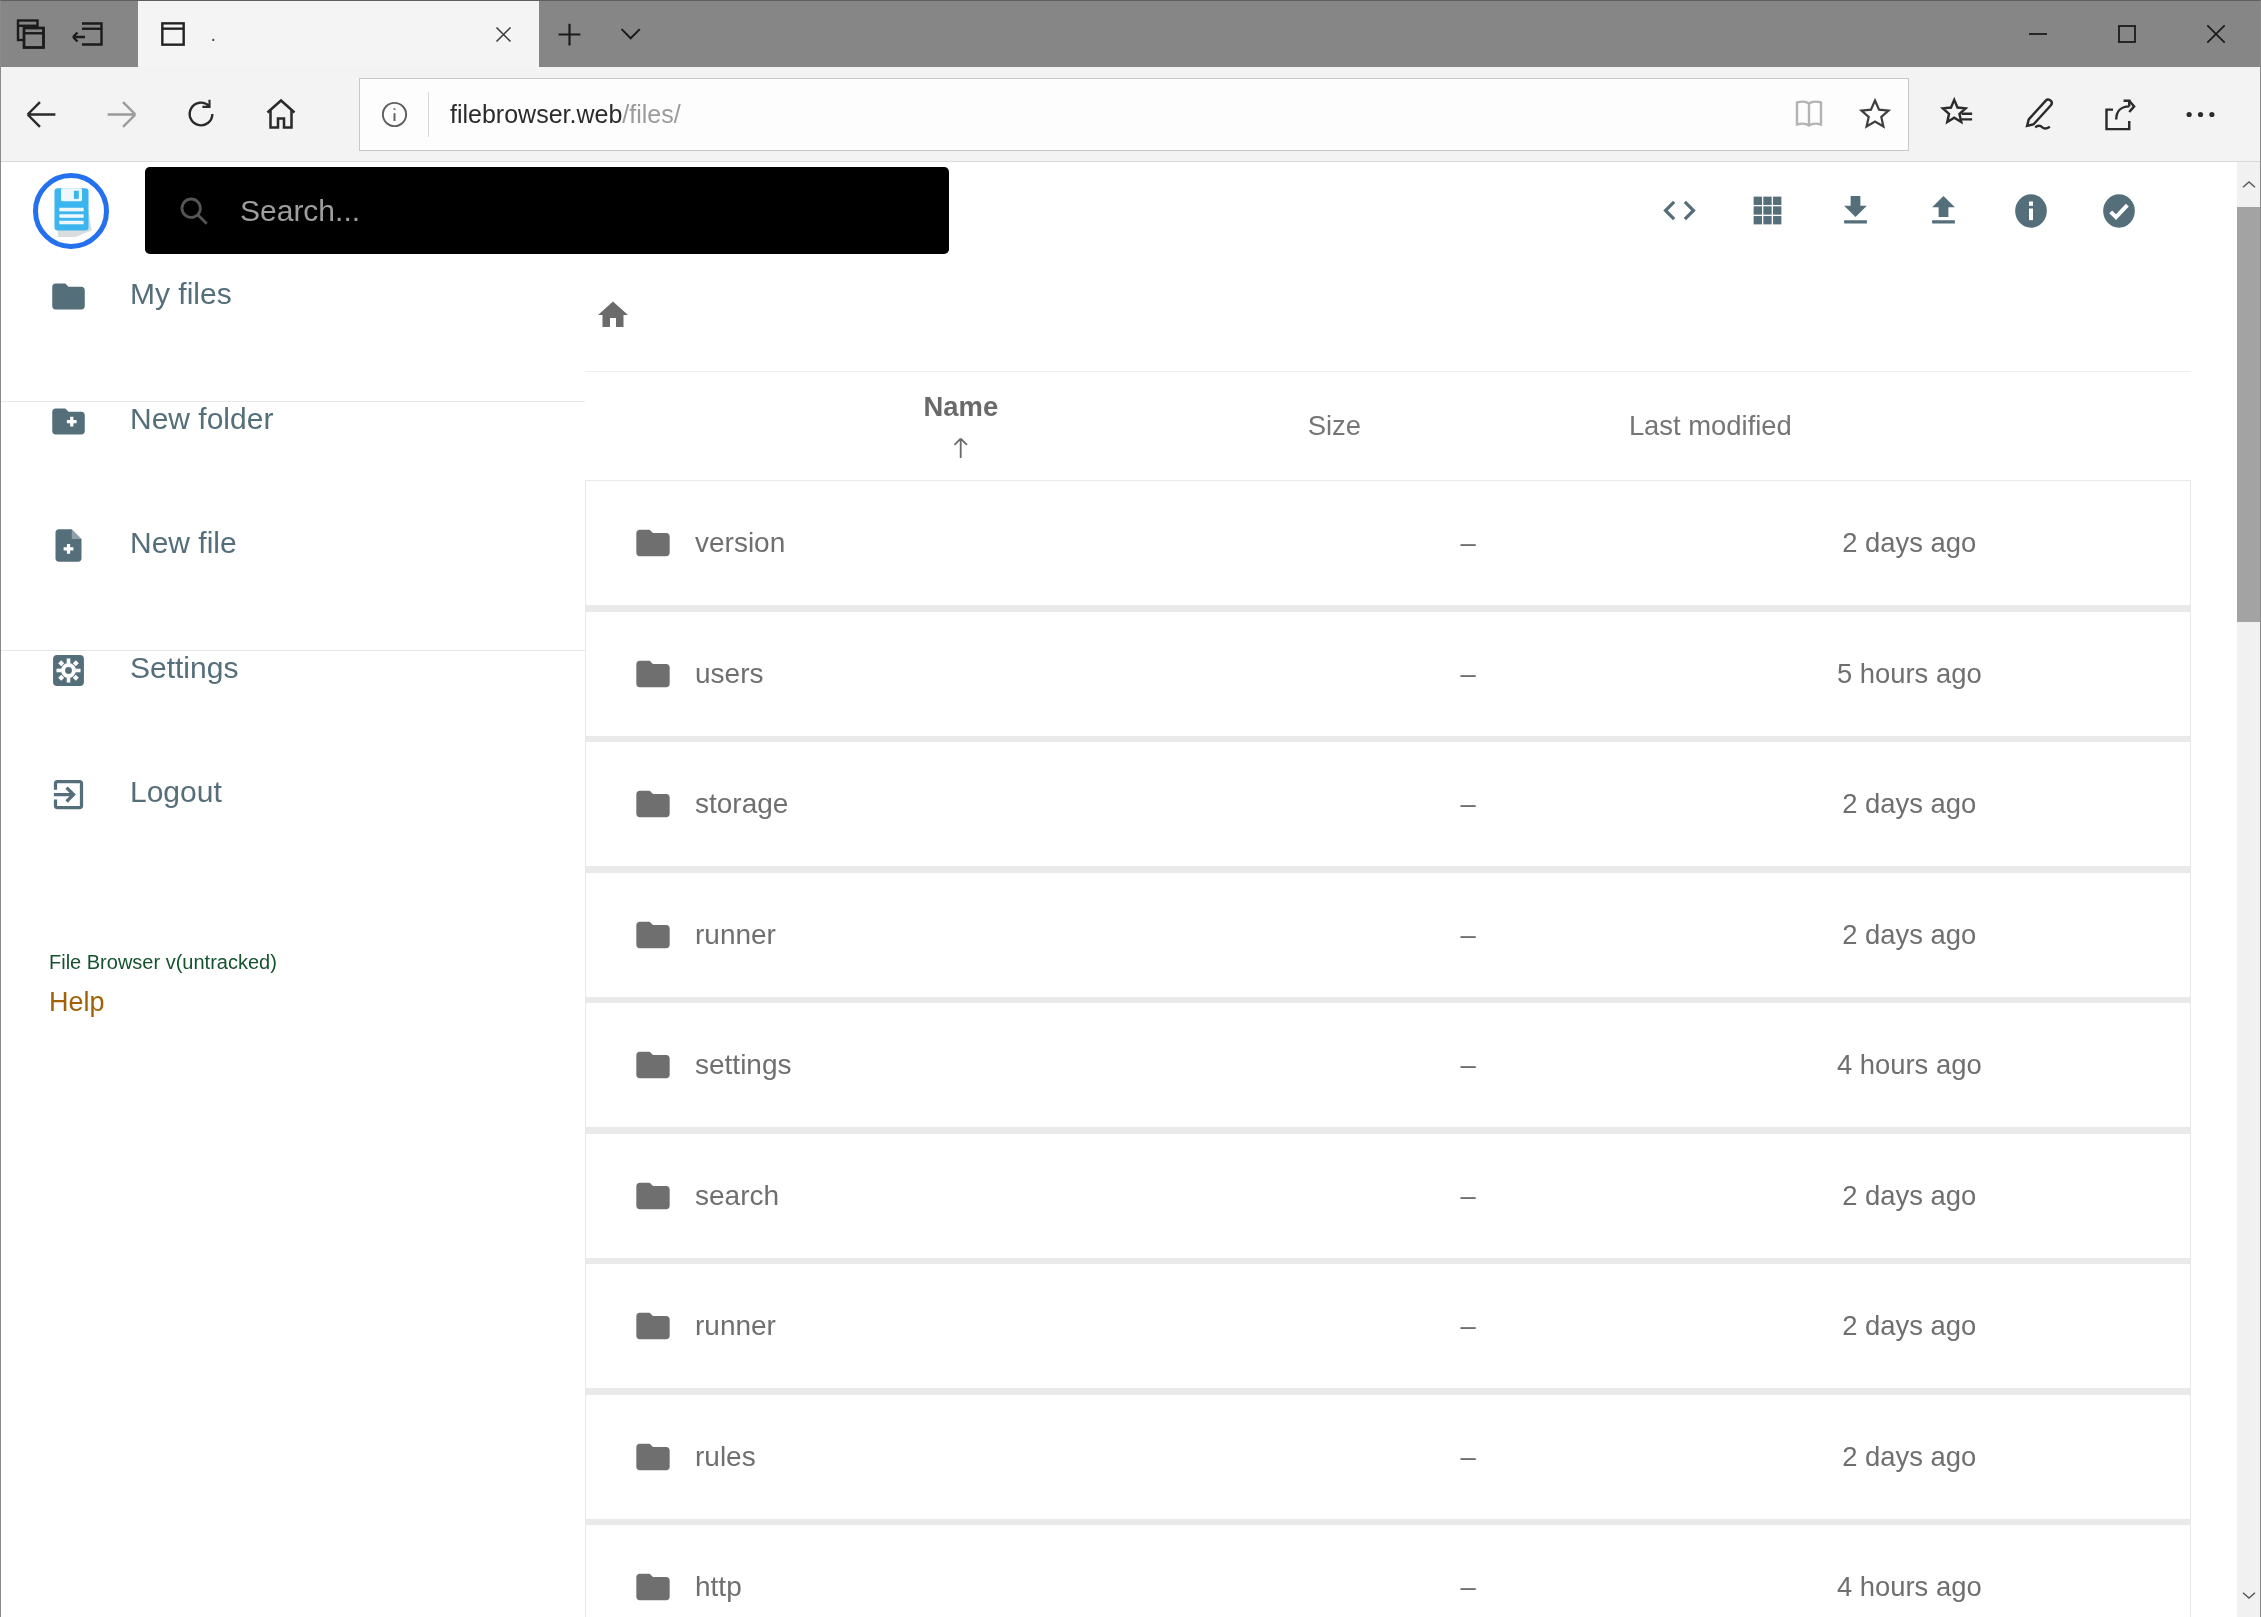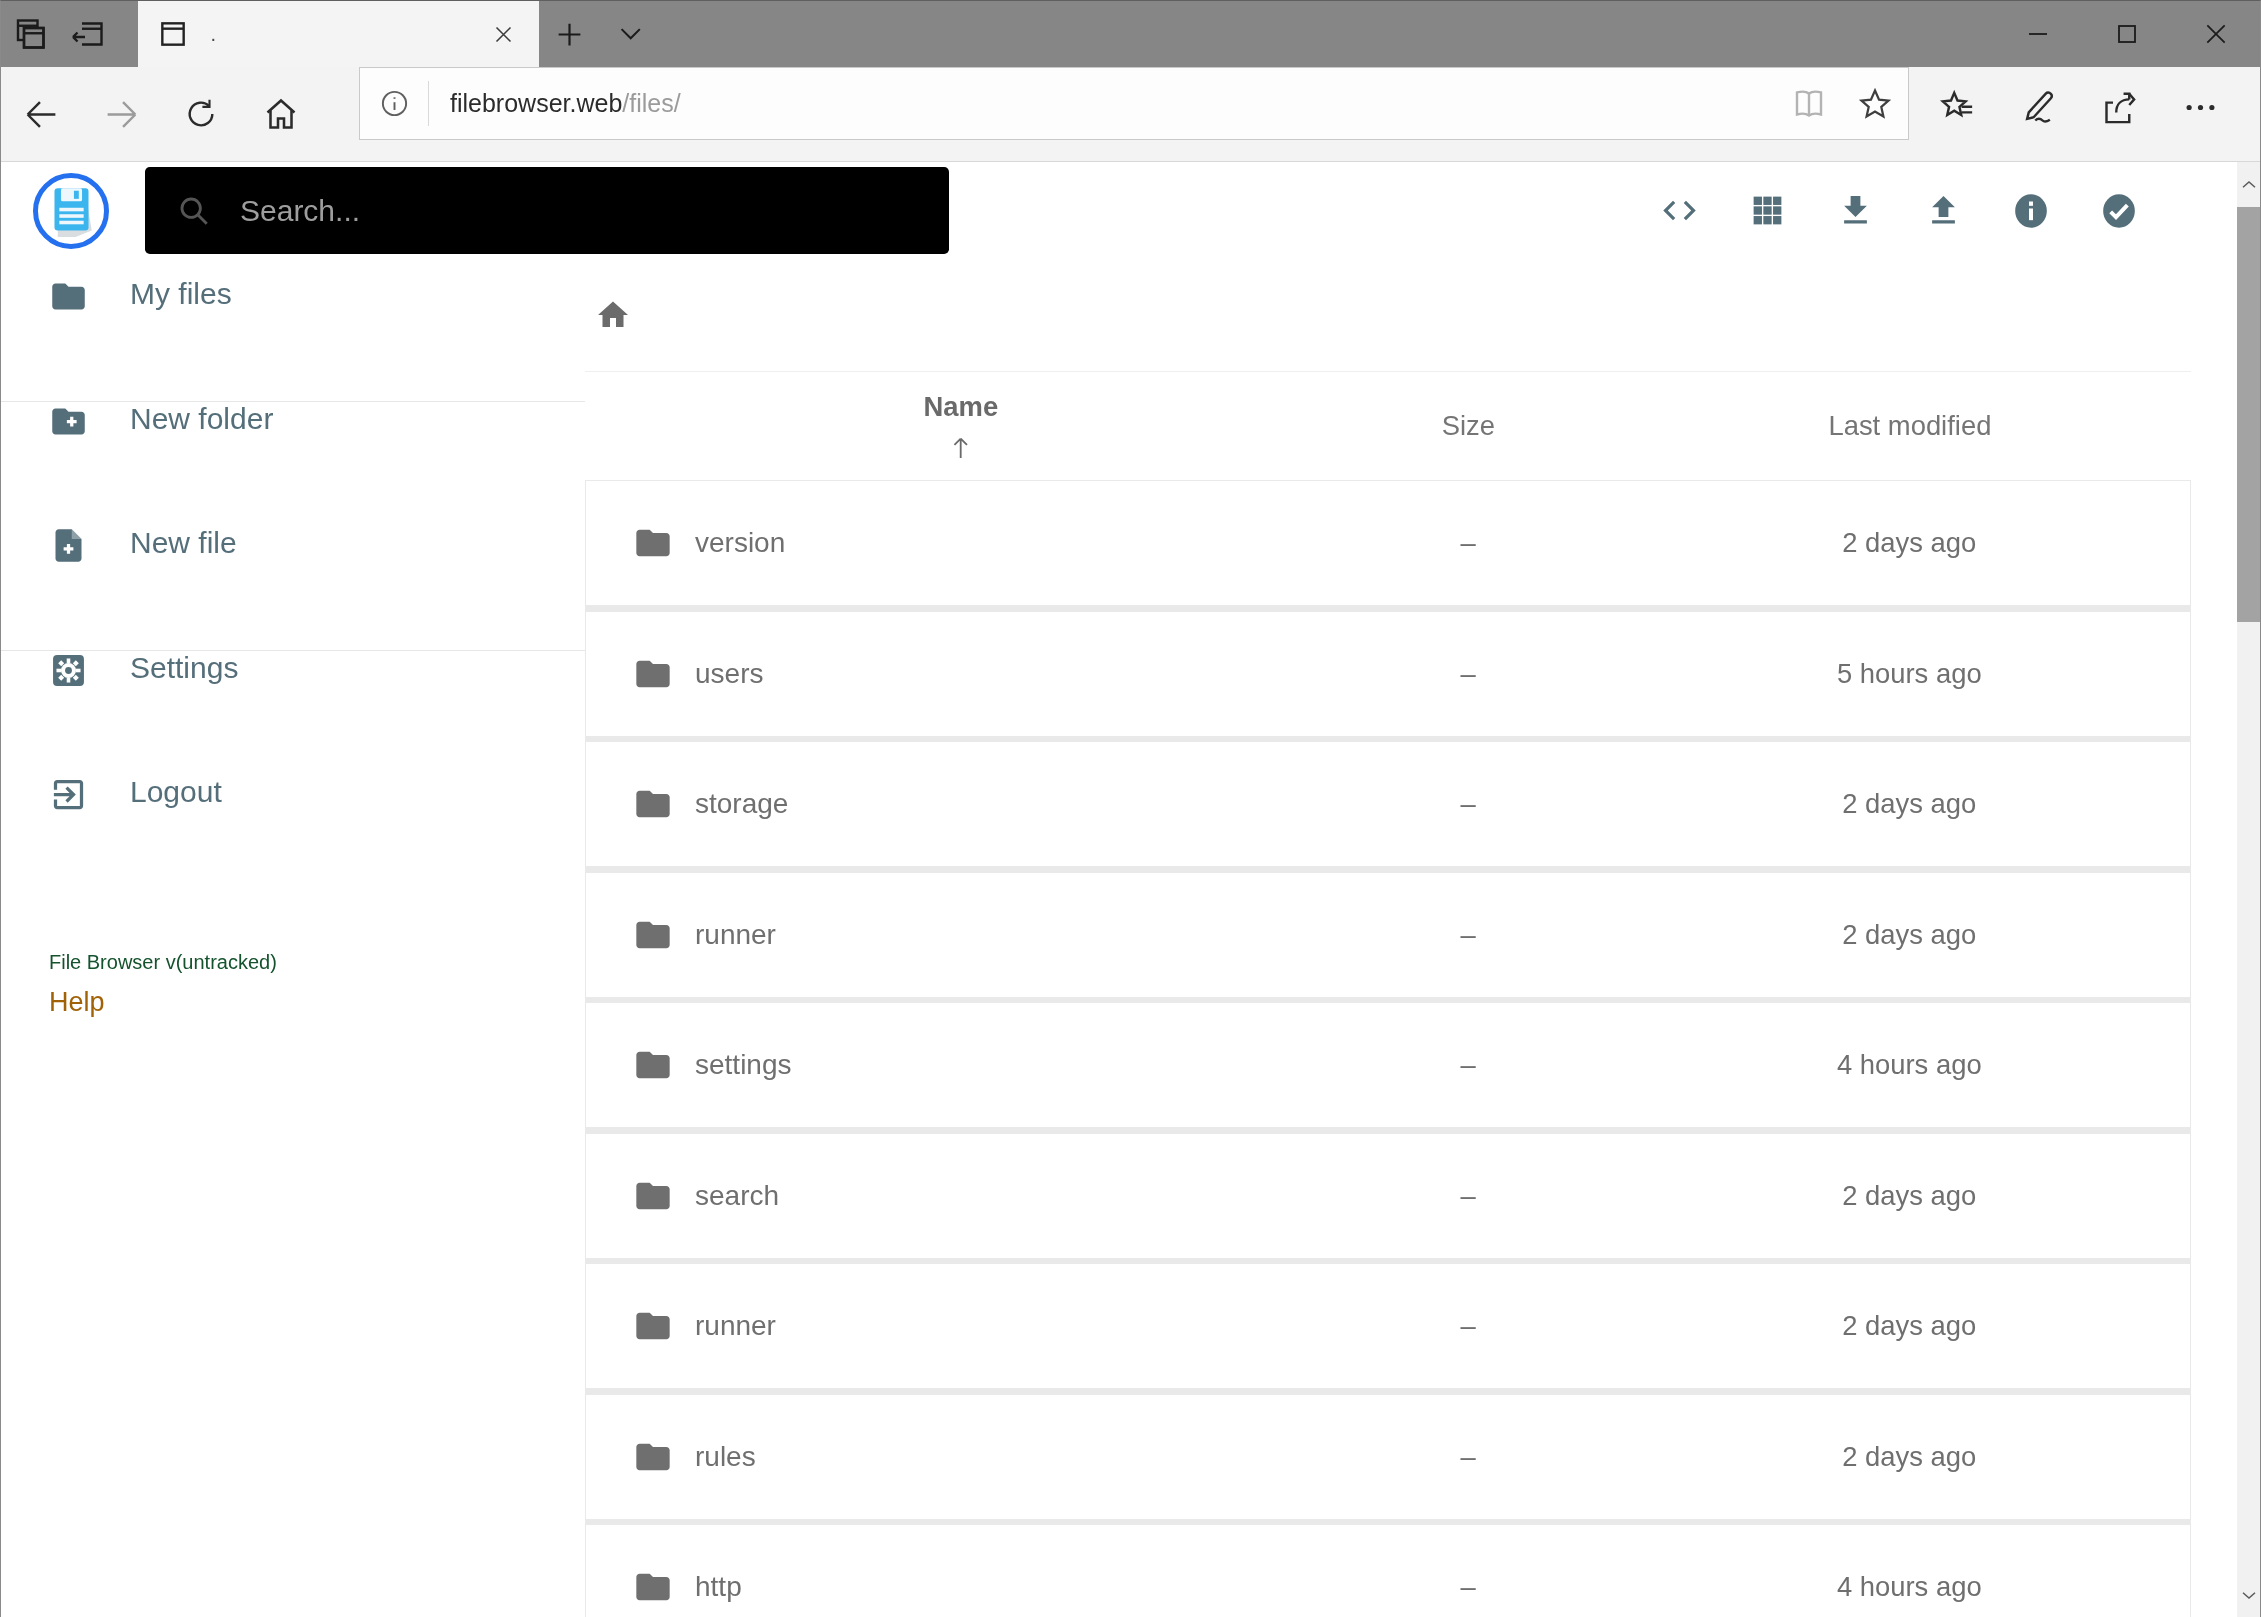--- a/index.html
+++ b/index.html
@@ -13,21 +13,21 @@
   .tabbar-btn { width:58px; display:flex; align-items:center; justify-content:center; color:#1b1b1b; }
   .tab { width:401px; margin-left:21px; background:#f4f4f4; display:flex; align-items:center; padding:0 16px 0 19.4px; }
   .tab-title { font-size:20px; color:#4a4a4a; margin-left:21px; flex:1; }
   .tab-close { color:#3c3c3c; display:flex; align-items:center; justify-content:center; width:39px; height:39px; }
   .newtab-btn,.tablist-btn { width:61px; display:flex; align-items:center; justify-content:center; color:#1b1b1b; }
   .win-controls { position:absolute; right:0; top:0; height:66px; display:flex; }
   .win-btn { width:89px; height:66px; display:flex; align-items:center; justify-content:center; color:#1b1b1b; }
 
   
   .toolbar { position:absolute; left:0; top:66px; width:100%; height:95px; background:#f3f3f3;
-             border-bottom:0.8px solid #d8d8d8; display:flex; align-items:flex-start; }
+             border-bottom:0.8px solid #d8d8d8; display:flex; align-items:center; }
   .nav-btn { width:80px; height:100%; display:flex; align-items:center; justify-content:center; color:#2b2b2b; }
   .nav-btn.disabled { color:#9b9b9b; }
   .urlbox { margin-left:38px; width:1550px; height:73px; background:#fdfdfd; border:0.8px solid #c9c9c9;
             display:flex; align-items:center; }
   .url-info { width:69px; display:flex; align-items:center; justify-content:center; color:#5f5f5f;
               border-right:0.8px solid #d9d9d9; height:45px; }
   .url-text { flex:1; font-size:25px; color:#2b2b2b; padding-left:21px; white-space:nowrap; }
   .url-text .path { color:#9b9b9b; }
   .url-action { width:66px; display:flex; align-items:center; justify-content:center; }
   .toolbar-right { display:flex; margin-left:8px; }
@@ -54,21 +54,21 @@
   .side-footer .ver { font-size:20px; color:#14532d; }
   .side-footer .help { font-size:27px; color:#a16207; margin-top:13px; display:inline-block; }
 
   
   .main { position:absolute; left:584px; top:258px; right:0; bottom:0; background:#fff; padding-right:69px; }
   .breadcrumb { height:113px; display:flex; align-items:center; padding-left:9.7px;
                 border-bottom:1.6px solid #efefef; color:#6b6b6b; }
   .list-header { height:108px; display:grid; grid-template-columns:45% 20% 35%; align-items:center;
                  color:#757575; font-size:27.4px; }
   .list-header .h-name { padding-left:29px; display:flex; align-items:center; gap:11.3px; color:#6a6a6a; font-weight:bold;flex-direction:column; }
-  .list-header .h-size,.list-header .h-mod { text-align:center; }
+  .list-header .h-size,.list-header .h-mod { }
   .listing { background:#e9e9e9; border:1.6px solid #e9e9e9; display:flex; flex-direction:column; gap:6.5px; }
   .row { background:#fff; height:124px; display:grid; grid-template-columns:45% 20% 35%; align-items:center; }
   .cell.name { display:flex; align-items:center; padding-left:47px; }
   .cell.name .ficon { width:40px; display:flex; color:#6f6f6f; }
   .cell.name .fname { margin-left:22px; font-size:28px; color:#6f6f6f; }
   .cell.size,.cell.mod { text-align:center; font-size:27.4px; color:#6f6f6f; }
 
   
   .scrollbar { position:absolute; right:0; top:161px; width:22.6px; bottom:0; background:#f1f1f1; }
   .sb-btn { position:absolute; left:0; width:22.6px; height:45px; display:flex; align-items:center; justify-content:center; color:#5a5a5a; }

